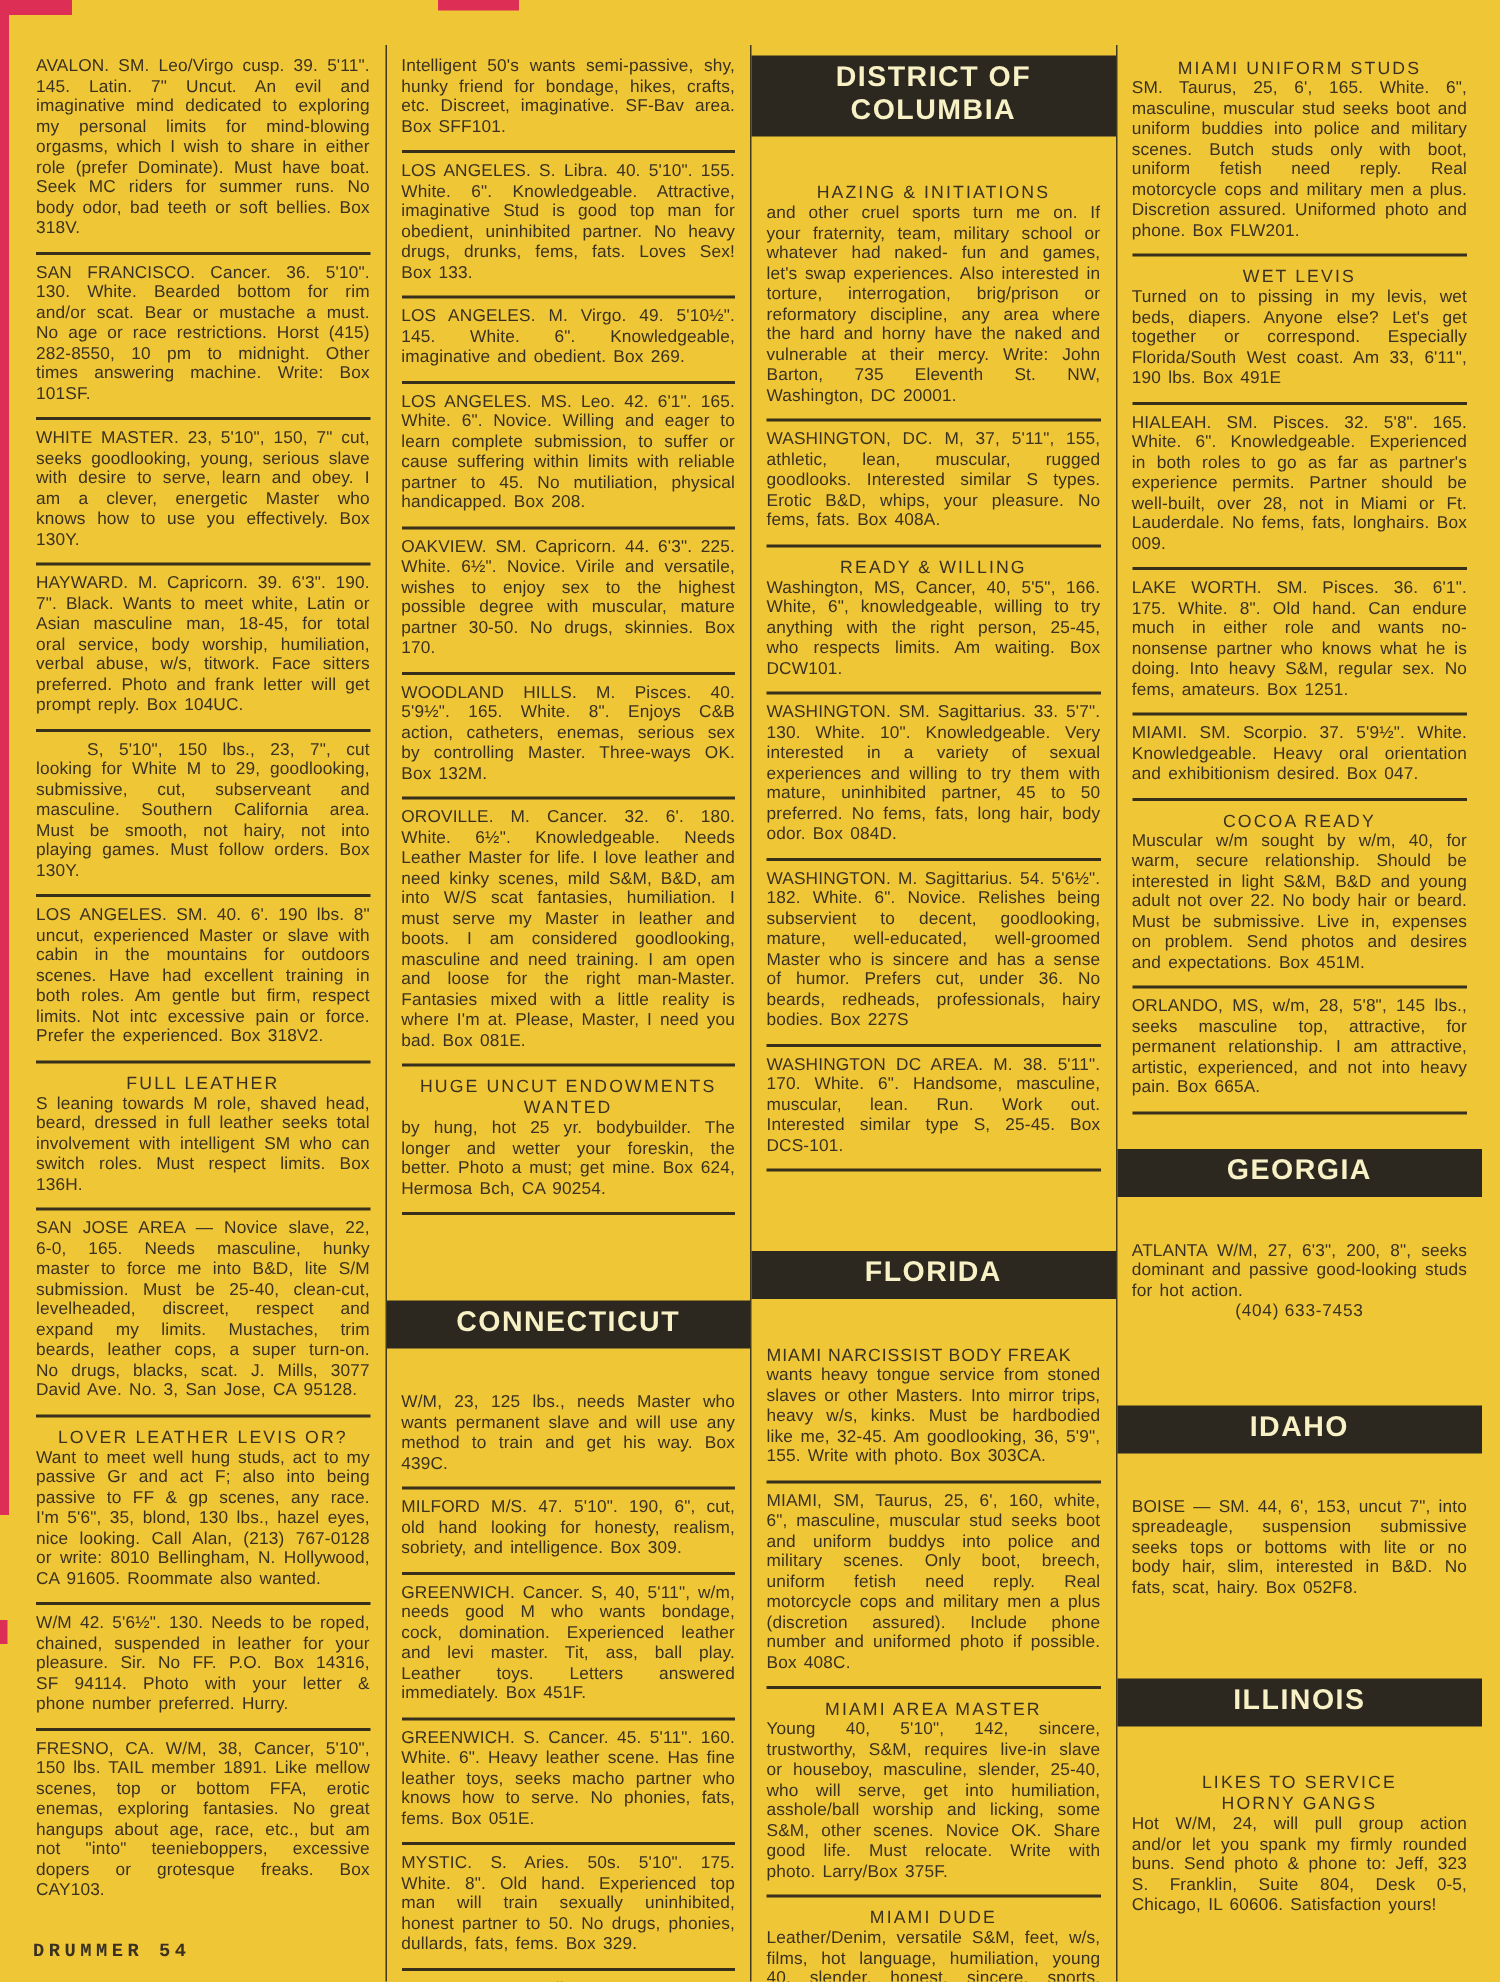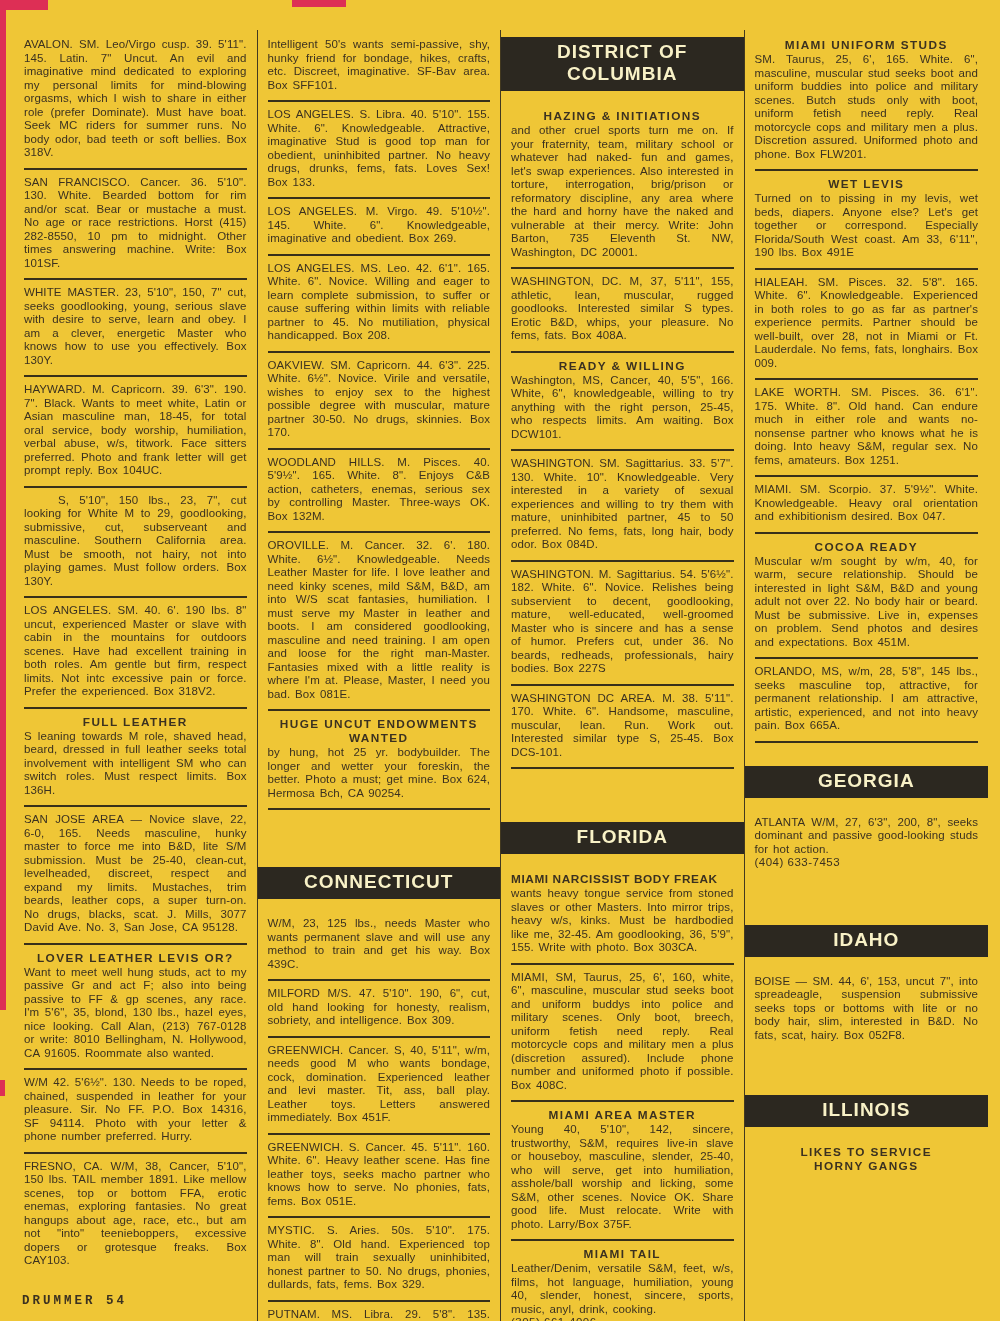--- a/index.html
+++ b/index.html
@@ -31,31 +31,30 @@
 
   .ad-text {
     font-size:11.5px; line-height:13.5px; color:#3b3120;
     text-align:justify; word-spacing:1.5px; letter-spacing:0.1px;
   }
   .ad-text.indent { text-indent:34px; }
   .ad-title {
     font-size:11.8px; line-height:14px; color:#3b3120;
     text-align:center; letter-spacing:1.4px; white-space:pre-line;
     margin-bottom:1px;
-    font-weight:bold;
   }
   .ad-title.left { text-align:left; letter-spacing:0.6px; }
   .ad-tail {
     font-size:11.5px; line-height:13.5px; color:#3b3120;
-    text-align:left; letter-spacing:0.5px;
+    text-align:center; letter-spacing:0.5px;
   }
 
   .section-bar {
     background:#2c2820; color:#f8f1c6;
-    margin:5px -10px 12px -10px;
+    margin:5px -10px 24px -10px;
     text-align:center;
     font-size:19px; font-weight:bold; letter-spacing:1px;
     padding:4px 0 6px 0;
   }
 
   .footer {
     position:absolute; left:22px; bottom:13px;
     font-size:12.5px; letter-spacing:3px; color:#3b3120; font-weight:bold;font-family:Liberation Mono, monospace;
   }
 </style>
@@ -182,21 +181,21 @@
         <div class="ad-text">wants heavy tongue service from stoned slaves or other Masters. Into mirror trips, heavy w/s, kinks. Must be hardbodied like me, 32-45. Am goodlooking, 36, 5'9", 155. Write with photo. Box 303CA.</div>
       </div>
       <div class="ad">
         <div class="ad-text">MIAMI, SM, Taurus, 25, 6', 160, white, 6", masculine, muscular stud seeks boot and uniform buddys into police and military scenes. Only boot, breech, uniform fetish need reply. Real motorcycle cops and military men a plus (discretion assured). Include phone number and uniformed photo if possible. Box 408C.</div>
       </div>
       <div class="ad">
         <div class="ad-title">MIAMI AREA MASTER</div>
         <div class="ad-text">Young 40, 5'10", 142, sincere, trustworthy, S&amp;M, requires live-in slave or houseboy, masculine, slender, 25-40, who will serve, get into humiliation, asshole/ball worship and licking, some S&amp;M, other scenes. Novice OK. Share good life. Must relocate. Write with photo. Larry/Box 375F.</div>
       </div>
       <div class="ad">
-        <div class="ad-title">MIAMI TAIL</div>
+        <div class="ad-title">MIAMI DUDE</div>
         <div class="ad-text">Leather/Denim, versatile S&amp;M, feet, w/s, films, hot language, humiliation, young 40, slender, honest, sincere, sports, music, anyl, drink, cooking.</div>
         <div class="ad-tail">(305) 661-4006</div>
       </div>
     </div>
     <div class="col">
       <div class="ad">
         <div class="ad-title">MIAMI UNIFORM STUDS</div>
         <div class="ad-text">SM. Taurus, 25, 6', 165. White. 6", masculine, muscular stud seeks boot and uniform buddies into police and military scenes. Butch studs only with boot, uniform fetish need reply. Real motorcycle cops and military men a plus. Discretion assured. Uniformed photo and phone. Box FLW201.</div>
       </div>
       <div class="ad">
@@ -228,17 +227,18 @@
       <div class="spacer" style="height: 42px;"></div>
       <div class="section-bar">IDAHO</div>
       <div class="ad">
         <div class="ad-text">BOISE — SM. 44, 6', 153, uncut 7", into spreadeagle, suspension submissive seeks tops or bottoms with lite or no body hair, slim, interested in B&amp;D. No fats, scat, hairy. Box 052F8.</div>
       </div>
       <div class="spacer" style="height: 40px;"></div>
       <div class="section-bar">ILLINOIS</div>
       <div class="ad">
         <div class="ad-title">LIKES TO SERVICE
 HORNY GANGS</div>
+        <div class="ad-text">Hot W/M, 24, will pull group action and/or let you spank my firmly rounded buns. Send photo &amp; phone to: Jeff, 323 S. Franklin, Suite 804, Desk 0-5, Chicago, IL 60606. Satisfaction yours!</div>
       </div>
     </div>
   </div>
 
 <div class="footer">DRUMMER 54</div>
 
 </body></html>

